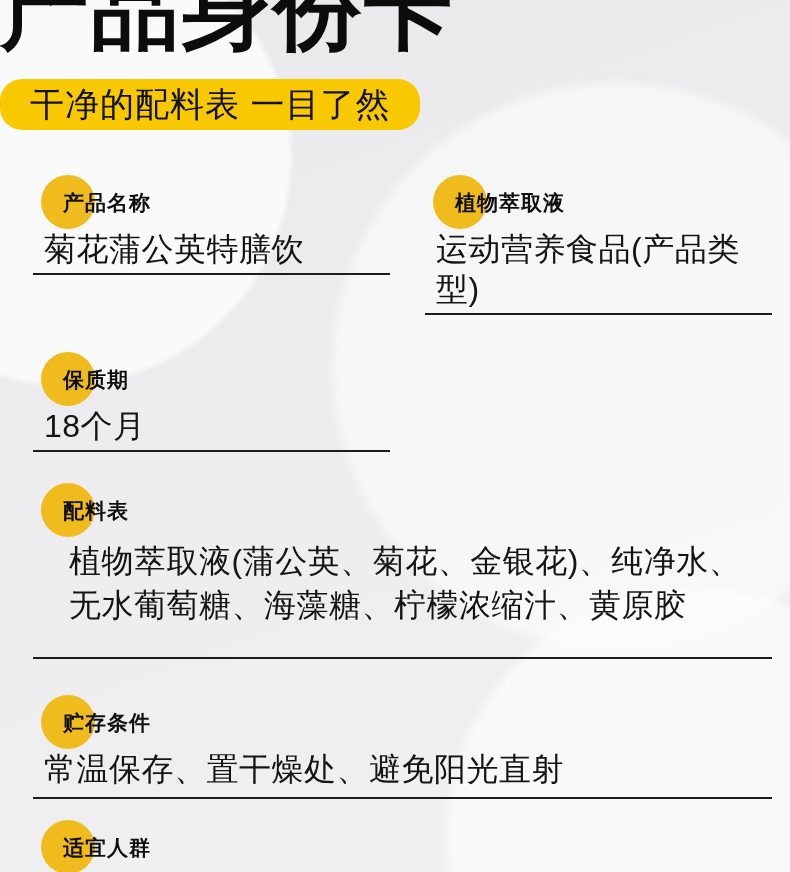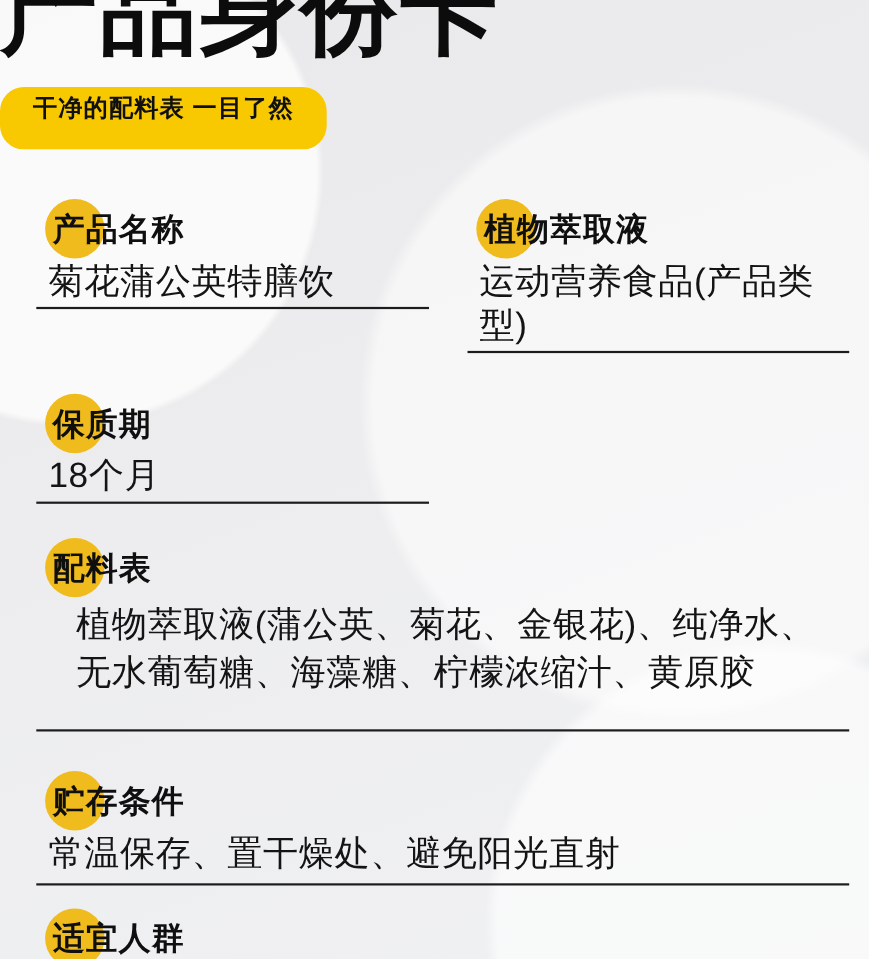--- a/index.html
+++ b/index.html
@@ -22,42 +22,42 @@
     letter-spacing: 3px;
     color: #0c0c0c;
     margin-top: -34px;
     white-space: nowrap;
   }
   .badge {
     display: inline-block;
     margin-top: 25px;
     background: #F8C800;
     color: #101010;
-    font-size: 22px;
-    font-weight: bold;
+    font-size: 34px;
+    font-weight: normal;
     line-height: 1;
-    padding: 8px 30px 27px;
+    padding: 8px 30px 9px;
     border-radius: 22px;
     letter-spacing: 1px;
   }
 
   .content { padding: 0 18px 0 33px; margin-top: 47px; }
 
   .two-col { display: grid; grid-template-columns: 357fr 347fr; column-gap: 35px; }
 
   .field-label { position: relative; height: 52px; display: flex; align-items: center; margin-left: 8px; }
   .label-circle {
     position: absolute; left: 0; top: -2px;
     width: 54px; height: 54px; border-radius: 50%;
     background: #F0BB1C;
   }
   .label-text {
     position: relative;
-    font-size: 29px; font-weight: bold; color: #0f0f0f;
-    padding-left: 7px; letter-spacing: 1px; z-index: 1;
+    font-size: 21px; font-weight: bold; color: #0f0f0f;
+    padding-left: 22px; letter-spacing: 1px; z-index: 1;
   }
 
   .field-value {
     margin-left: 11px;
     font-size: 32px;
     font-weight: 500;
     color: #141414;
     line-height: 40px;
     letter-spacing: 0.5px;
   }

